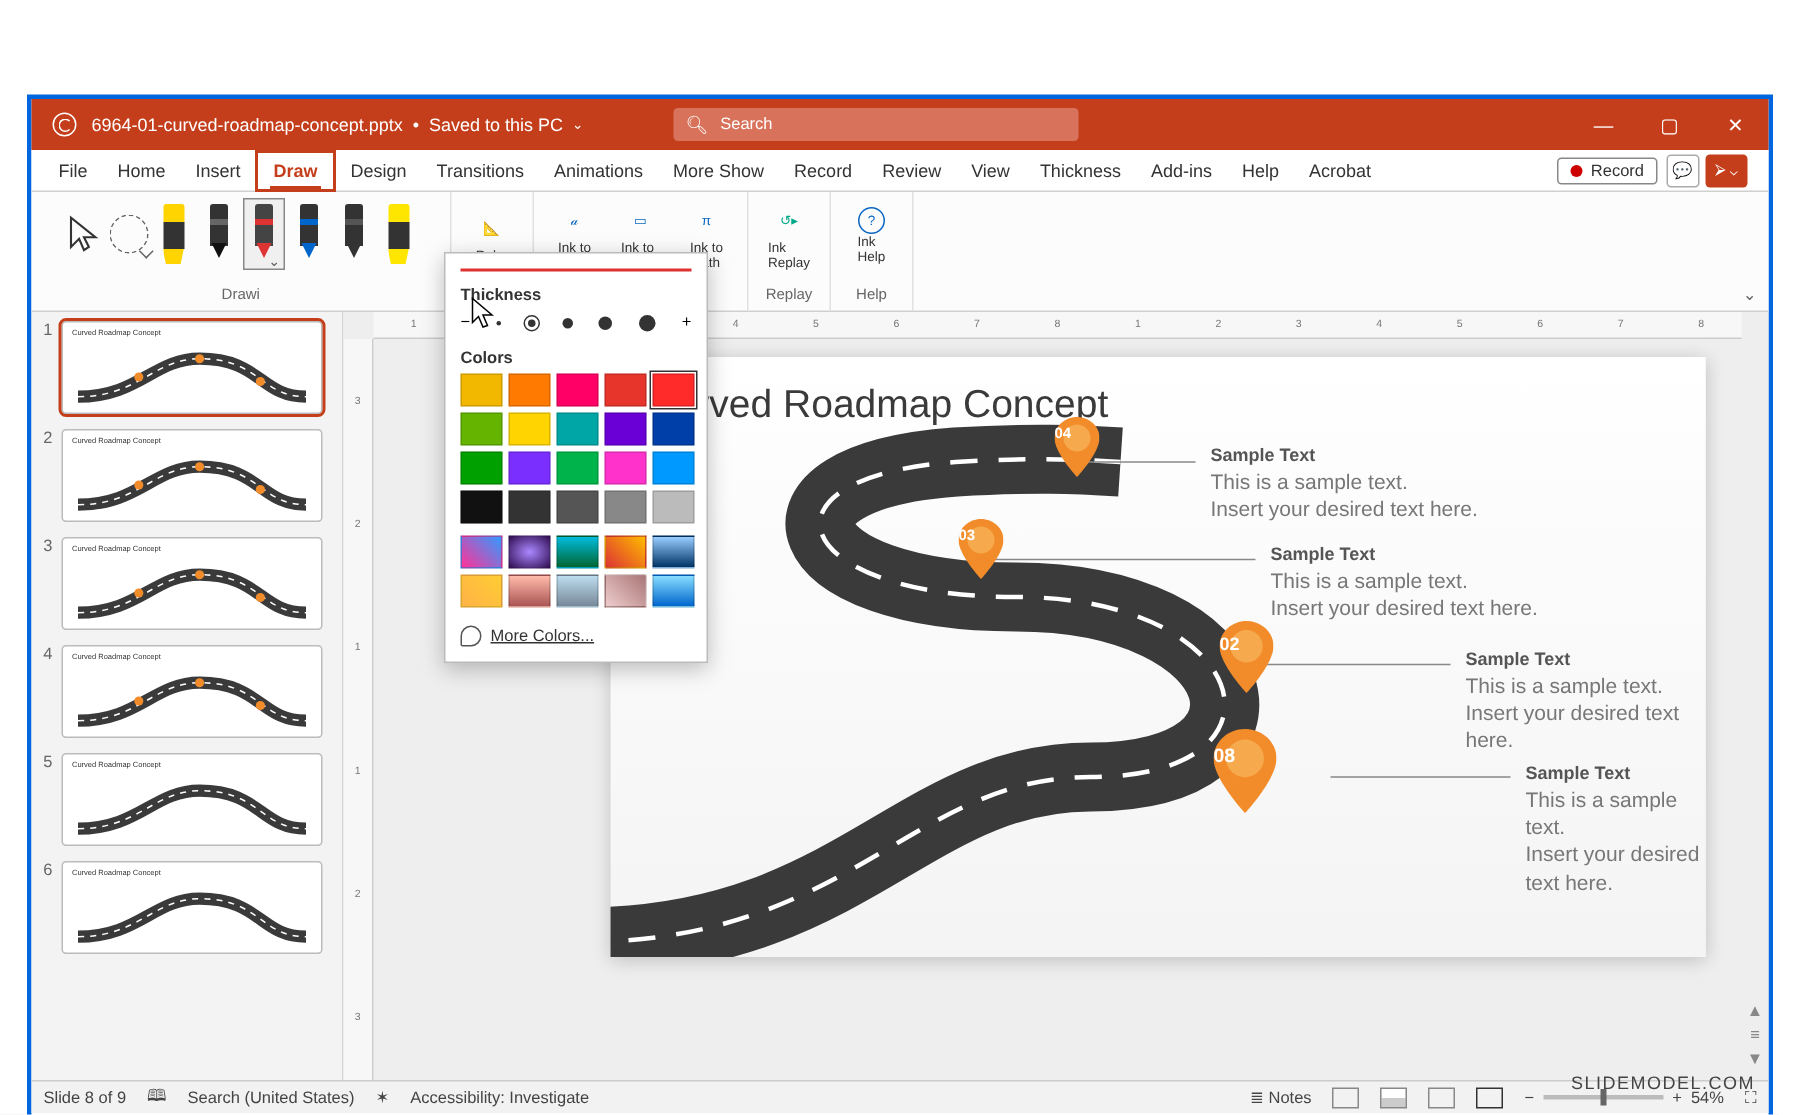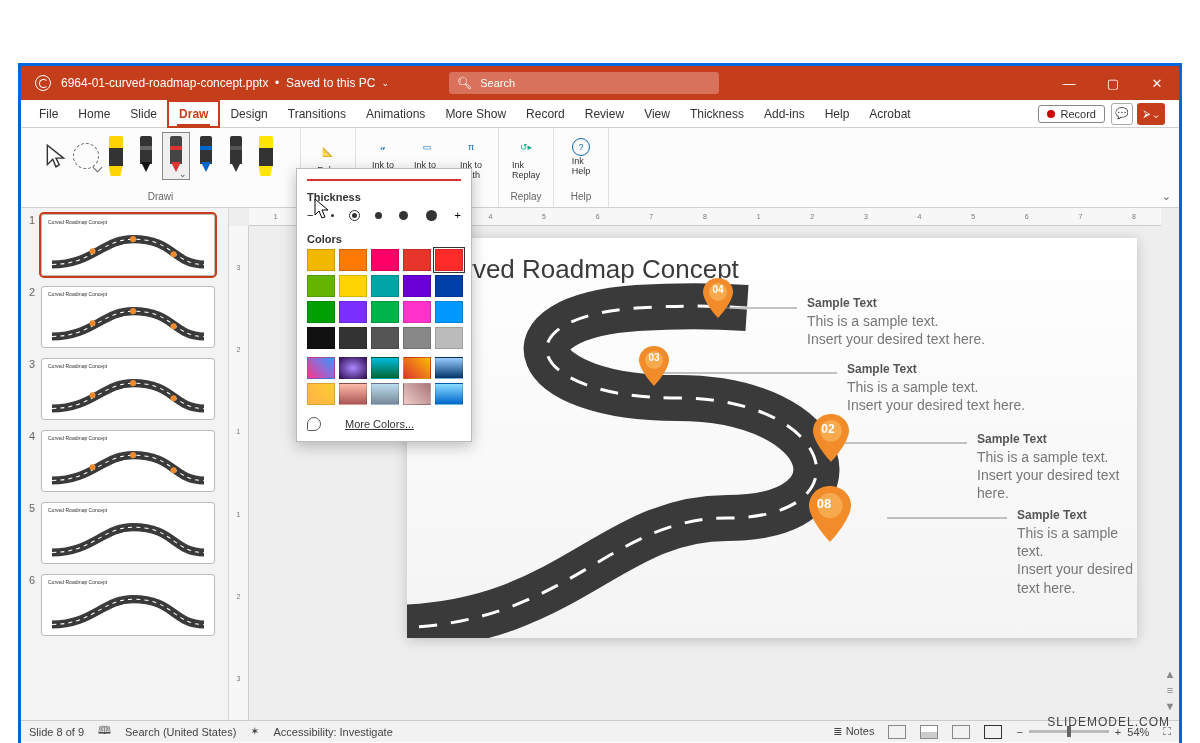--- a/index.html
+++ b/index.html
@@ -65,42 +65,42 @@
 .hruler span { flex: 1; text-align: center; }
 .vruler { position: absolute; top: 18px; left: 0; bottom: 0; width: 20px; background: #f7f7f7; border-right: 1px solid #ccc; font-size: 7px; color: #777; display: flex; flex-direction: column; }
 .vruler span { flex: 1; display: flex; align-items: center; justify-content: center; }
 .slide { position: absolute; left: 178px; top: 30px; width: 730px; height: 400px; background: linear-gradient(#fff,#f4f4f4); box-shadow: 0 2px 12px rgba(0,0,0,.2); }
 .slide-title { position: absolute; left: 24px; top: 16px; font-size: 26px; color: #3a3a3a; }
 .callout { position: absolute; font-size: 11px; color: #333; }
 .callout .ct { font-weight: 600; color: #555; margin-bottom: 2px; font-size: 12px;}
 .callout .cb { font-size: 14px; color: #777; line-height: 1.3; }
 .pin { position: absolute; width: 30px; height: 40px; }
 .pin svg { width: 100%; height: 100%; }
-.pinlabel { position: absolute; top: 6px; left: 0; width: 30px; text-align: center; color: #fff; font-size: 10px; font-weight: 600; }
+.pinlabel { position: absolute; top: 6px; left: 0; width: 30px; text-align: left; color: #fff; font-size: 10px; font-weight: 600; }
 .scrollend { position: absolute; right: 2px; width: 14px; display: flex; flex-direction: column; align-items: center; gap: 4px; color: #888; font-size: 11px; }
 
 .statusbar { height: 22px; background: #f2f2f2; border-top: 1px solid #ccc; display: flex; align-items: center; font-size: 11px; color: #444; padding: 0 8px; gap: 14px; }
 .statusbar .spacer { flex: 1; }
 .zoom { display: flex; align-items: center; gap: 6px; }
 .zoomtrack { width: 80px; height: 3px; background: #bbb; position: relative; }
 .zoomtrack::after { content: ""; position: absolute; left: 38px; top: -4px; width: 4px; height: 11px; background: #666; }
 
 .watermark { position: absolute; right: 30px; bottom: 14px; font-size: 12px; letter-spacing: 1px; color: #444; }
 
 
 .popup { position: absolute; left: 296px; top: 168px; width: 176px; background: #fff; border: 1px solid #bbb; box-shadow: 0 4px 14px rgba(0,0,0,.25); z-index: 50; padding: 8px 10px 6px; font-size: 11px; }
 .popup .stroke { height: 2px; background: #d33; margin: 2px 0 10px; }
 .popup .sect { font-weight: 600; color: #333; margin: 4px 0; }
 .popup .thickrow { display: flex; align-items: center; justify-content: space-between; padding: 2px 0 8px; }
 .popup .thickrow .dot { border-radius: 50%; background: #333; }
 .popup .thickrow .sel { outline: 1.5px solid #333; outline-offset: 2px; }
 .popup .swatches { display: grid; grid-template-columns: repeat(5, 28px); gap: 4px; margin-bottom: 8px; }
 .popup .sw { width: 28px; height: 22px; border: 1px solid rgba(0,0,0,.15); }
 .popup .sw.sel { outline: 1.5px solid #333; outline-offset: 1px; }
-.popup .more { display: flex; align-items: center; gap: 24px; padding: 4px 0; color: #333; text-decoration: underline; }
+.popup .more { display: flex; align-items: center; gap: 6px; padding: 4px 0; color: #333; text-decoration: underline; }
 .popup .palette { width: 14px; height: 14px; border: 1.3px solid #555; border-radius: 50% 50% 50% 10%; position: relative; }
 .cursor2 { position: absolute; left: 314px; top: 198px; z-index: 60; }
 
 .viewbtn { width: 18px; height: 14px; border: 1px solid #888; display: inline-block; }
 </style>
 </head>
 <body>
 
 <div class="frame">
 
@@ -117,21 +117,21 @@
     <div class="winbtns">
       <div>—</div>
       <div>▢</div>
       <div>✕</div>
     </div>
   </div>
 
   <div class="tabstrip">
     <div class="tab">File</div>
     <div class="tab">Home</div>
-    <div class="tab">Slide</div>
+    <div class="tab">Insert</div>
     <div class="tab active underline">Draw</div>
     <div class="tab">Design</div>
     <div class="tab">Transitions</div>
     <div class="tab">Animations</div>
     <div class="tab">More Show</div>
     <div class="tab">Record</div>
     <div class="tab">Review</div>
     <div class="tab">View</div>
     <div class="tab">Thickness</div>
     <div class="tab">Add-ins</div>

